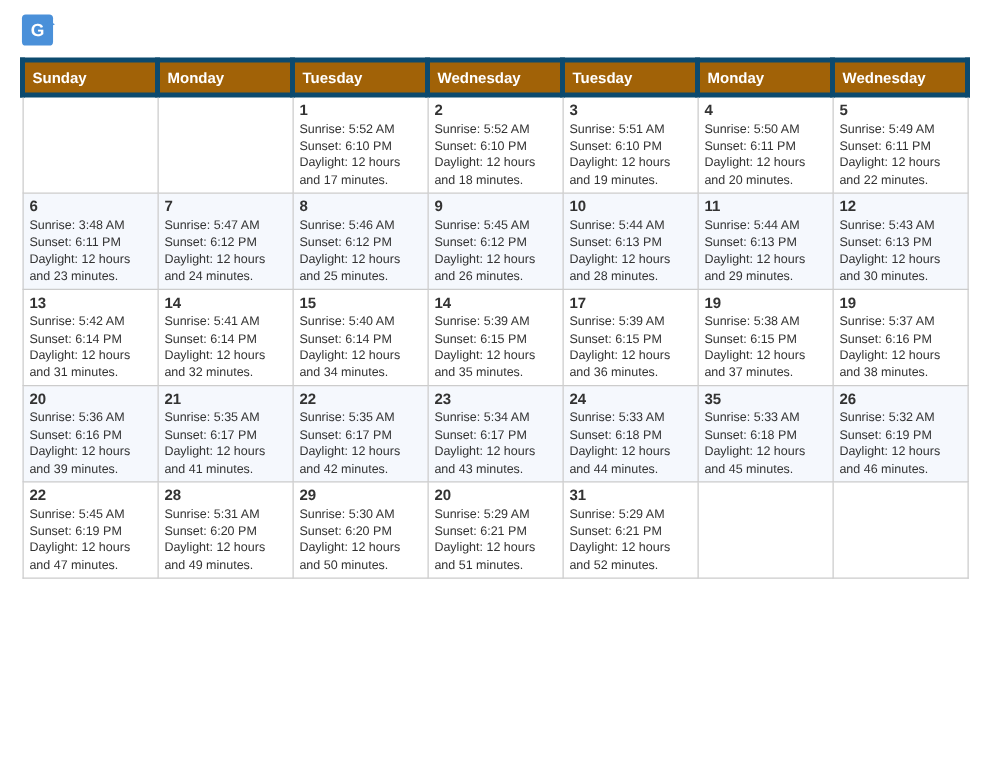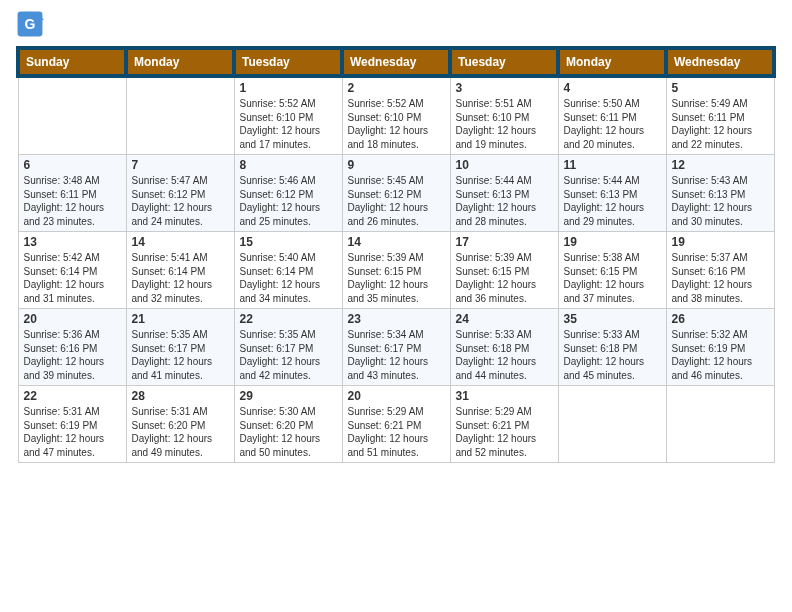--- a/index.html
+++ b/index.html
@@ -294,21 +294,21 @@
           <td>
             <span class="day-number">26</span>
             <div class="day-info">Sunrise: 5:32 AM
 Sunset: 6:19 PM
 Daylight: 12 hours and 46 minutes.</div>
           </td>
         </tr>
         <tr>
           <td>
             <span class="day-number">22</span>
-            <div class="day-info">Sunrise: 5:31 AM
+            <div class="day-info">Sunrise: 5:45 AM
 Sunset: 6:19 PM
 Daylight: 12 hours and 47 minutes.</div>
           </td>
           <td>
             <span class="day-number">28</span>
             <div class="day-info">Sunrise: 5:31 AM
 Sunset: 6:20 PM
 Daylight: 12 hours and 49 minutes.</div>
           </td>
           <td>

